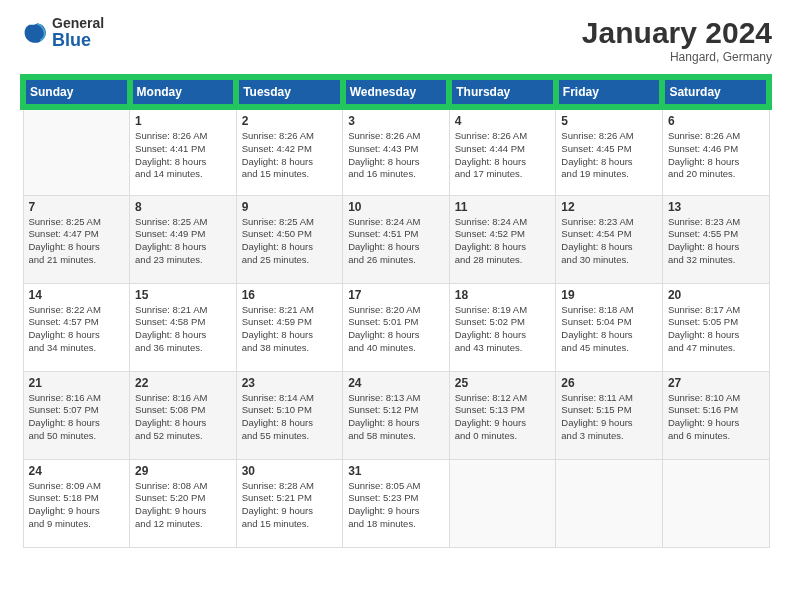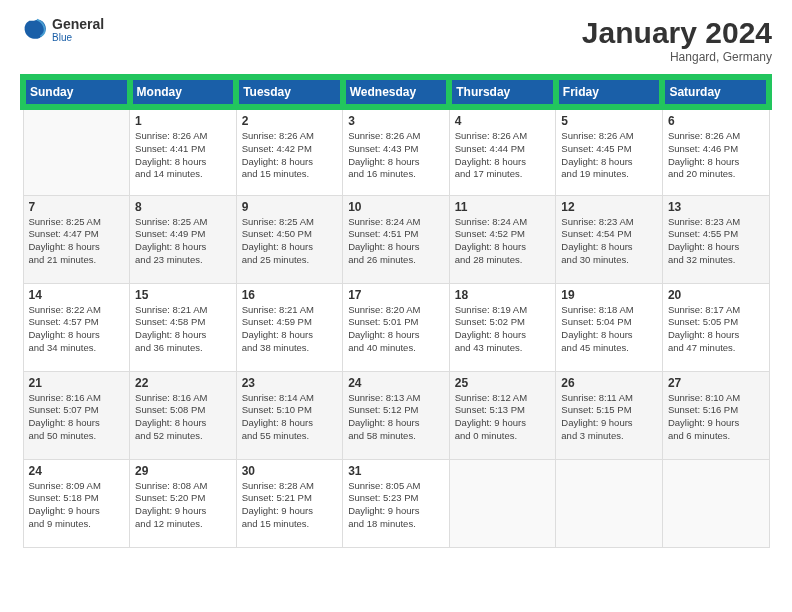--- a/index.html
+++ b/index.html
@@ -32,22 +32,22 @@
       display: flex;
       flex-direction: column;
       line-height: 1.1;
     }
     .logo-general {
       font-size: 14px;
       font-weight: bold;
       color: #333;
     }
     .logo-blue {
-      font-size: 10px;
-      font-weight: normal;
+      font-size: 18px;
+      font-weight: bold;
       color: #1a5fa8;
     }
     .logo-icon {
       width: 28px;
       height: 28px;
     }
     .title-block {
       text-align: right;
     }
     .main-title {

